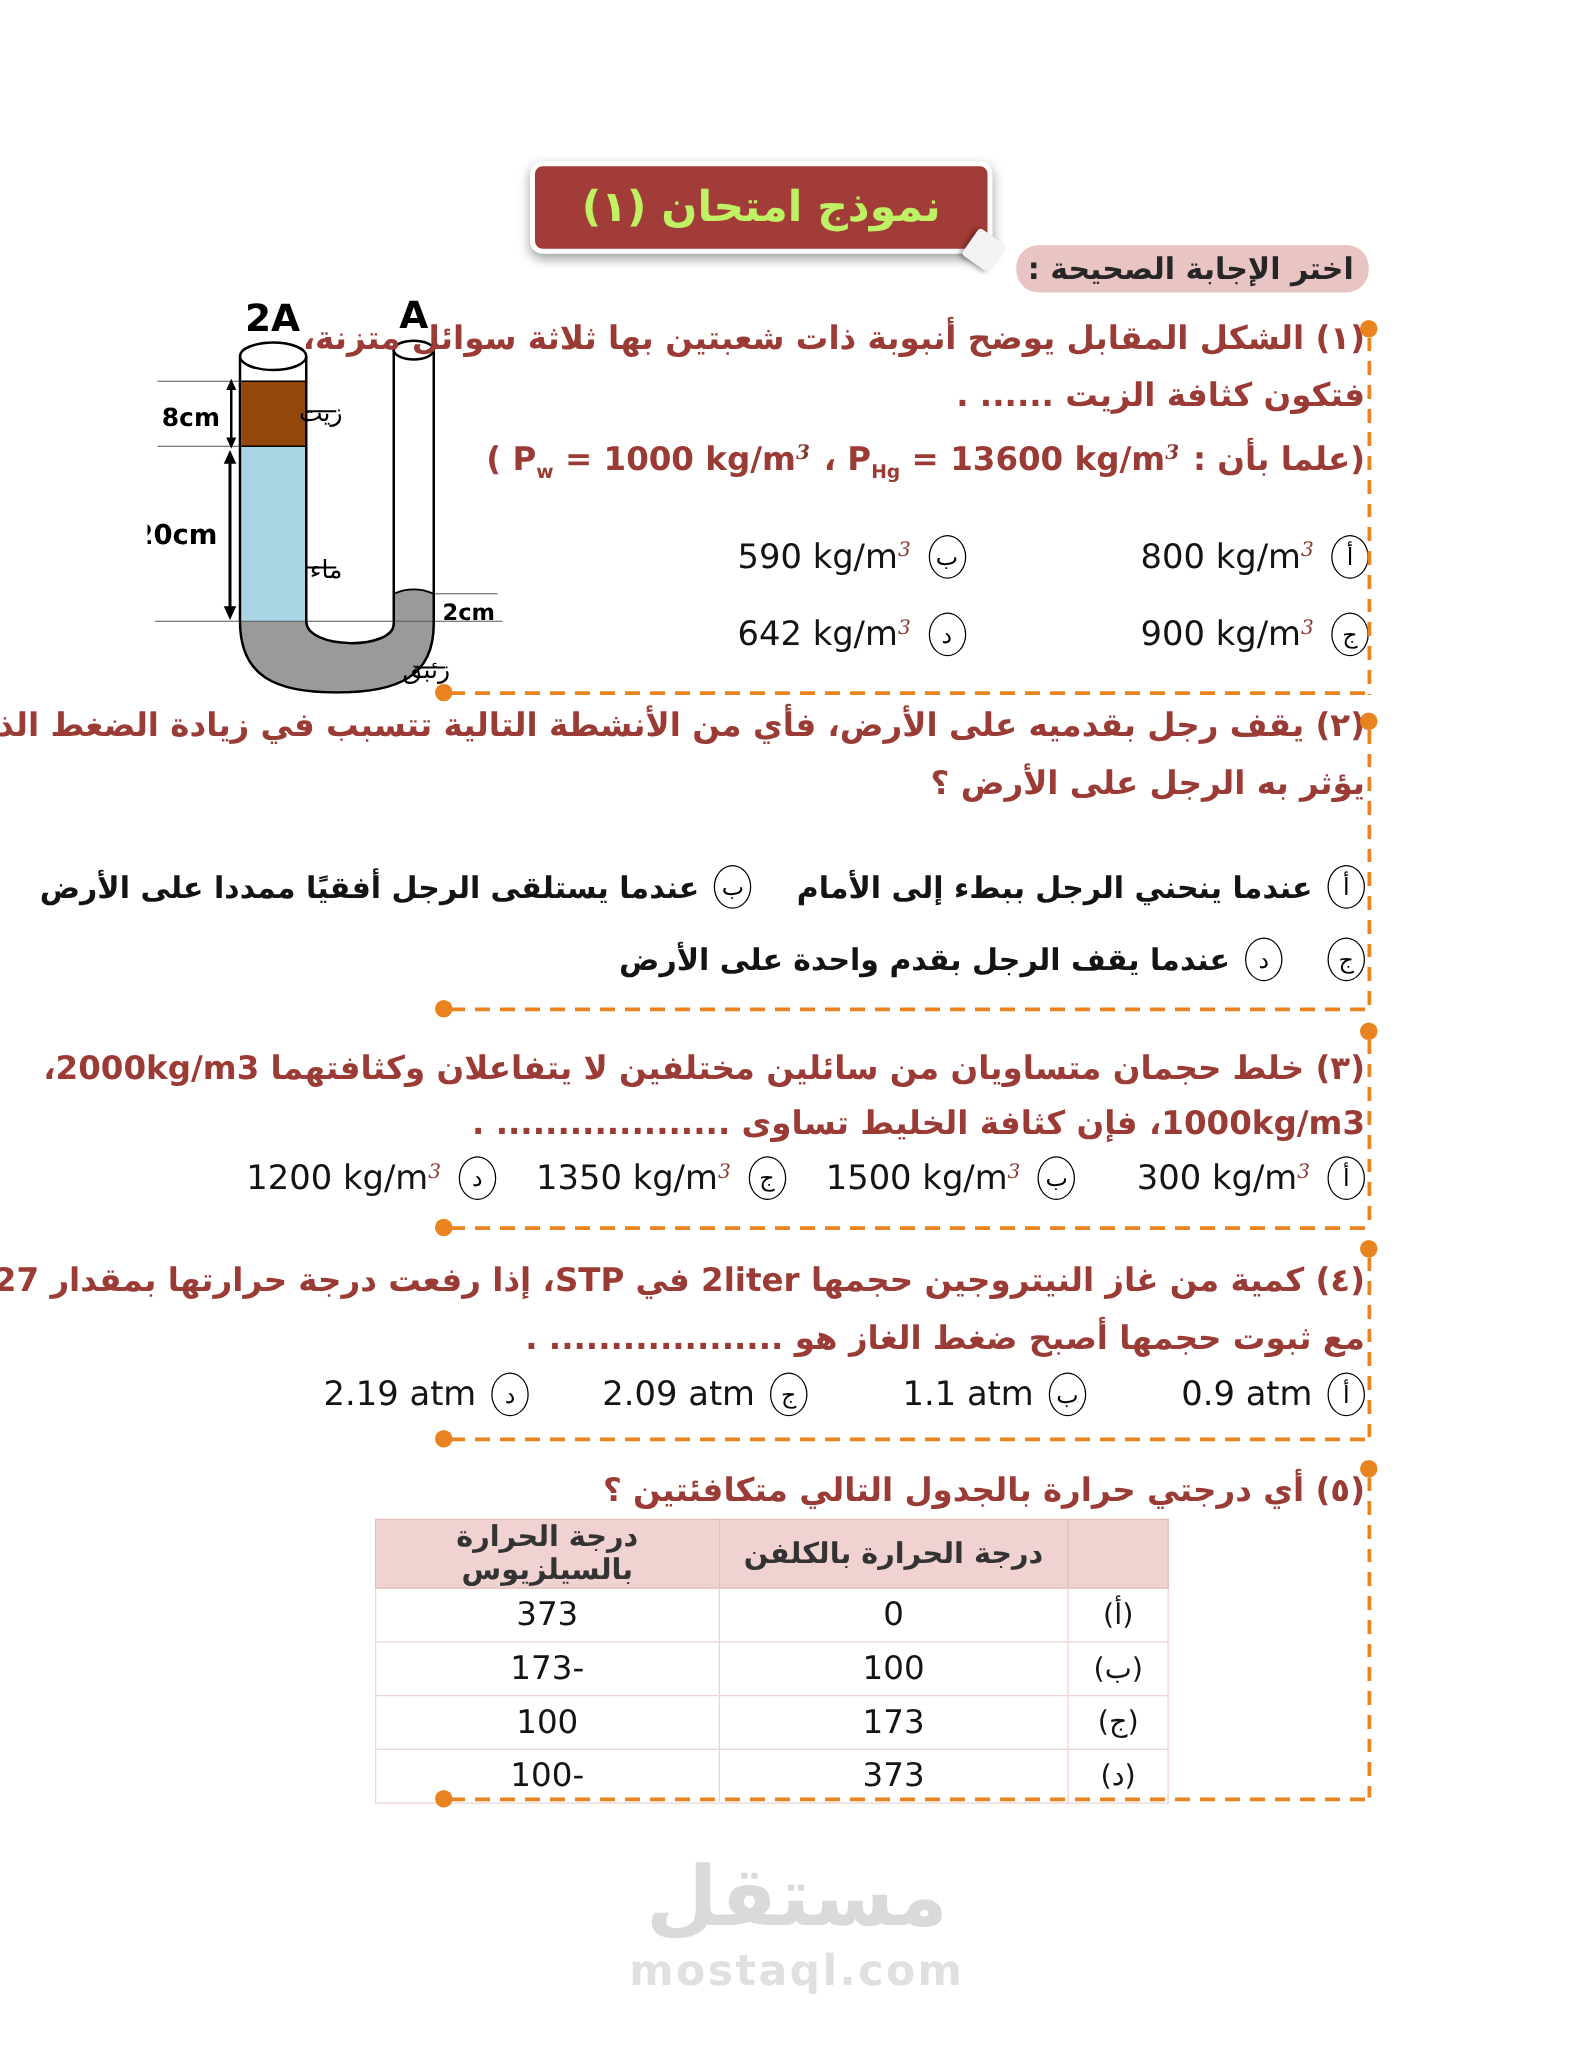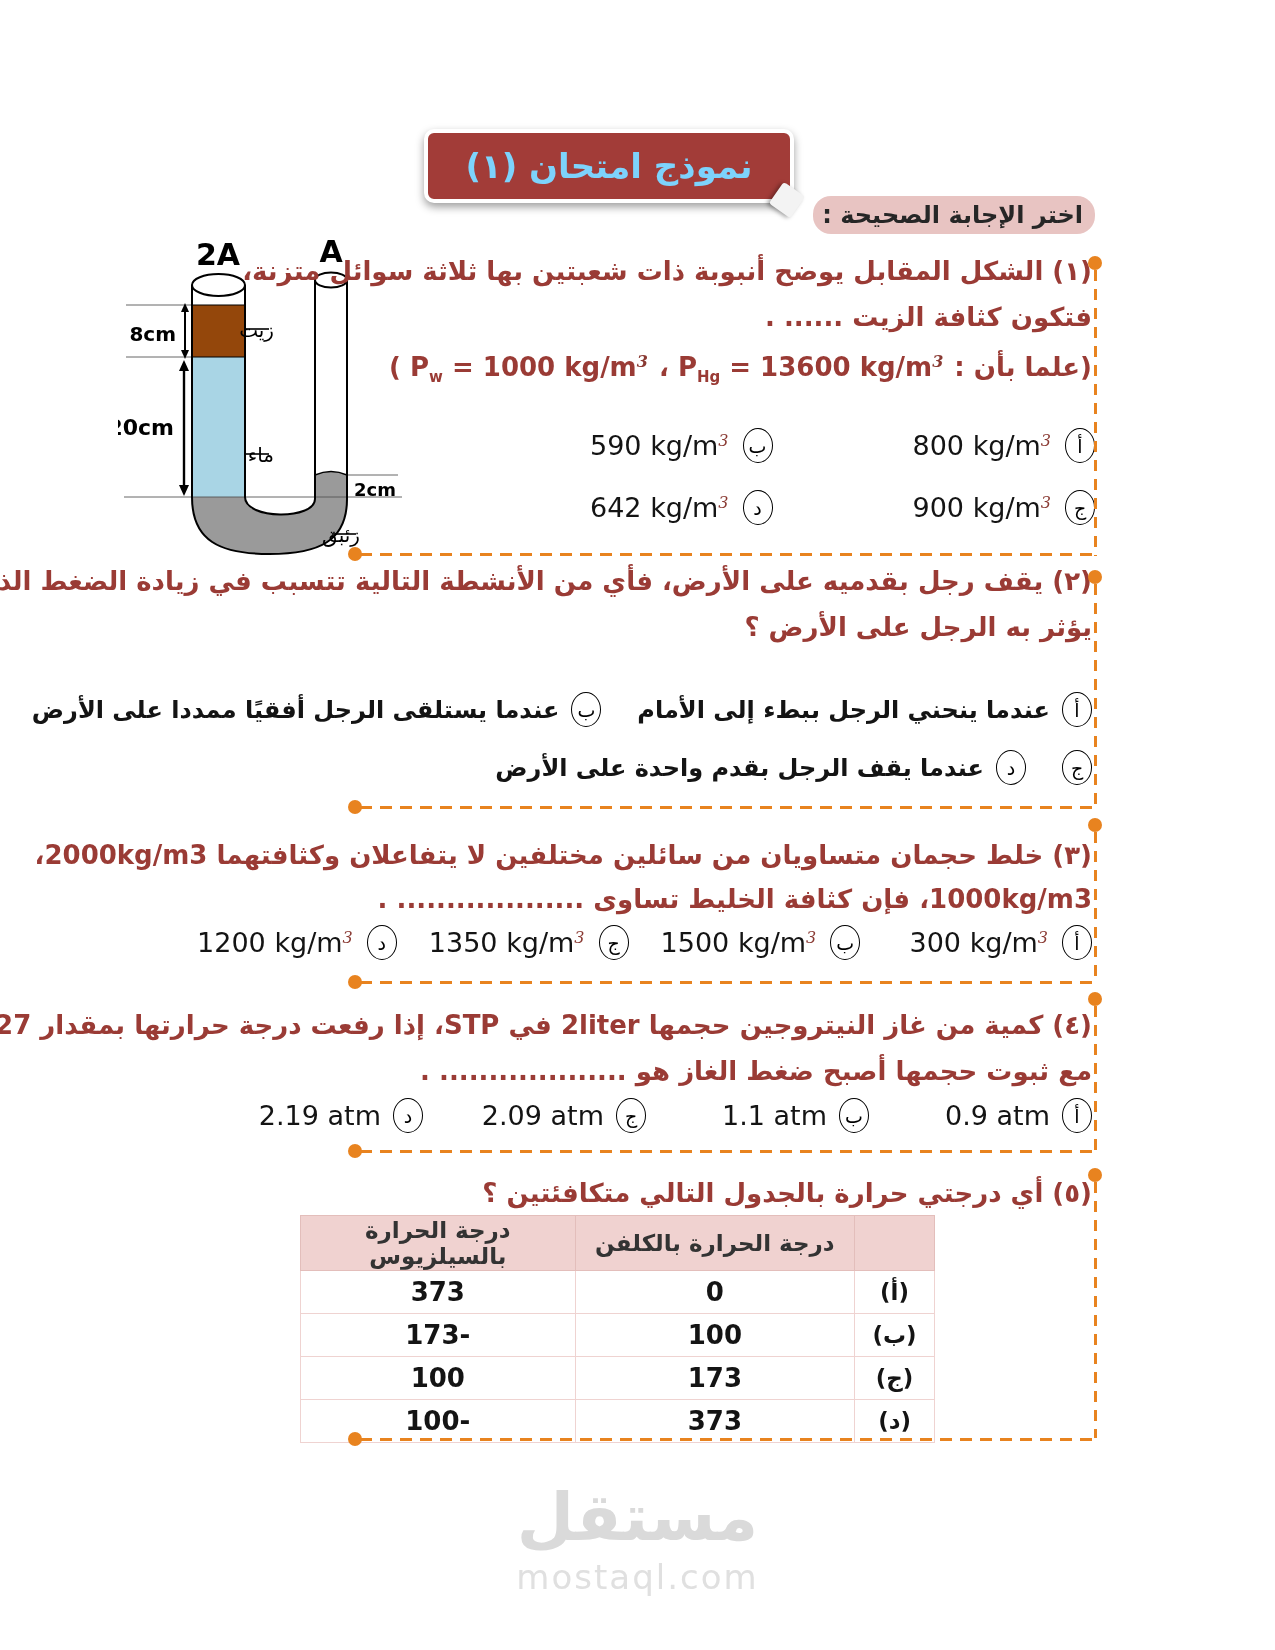--- a/index.html
+++ b/index.html
@@ -2,21 +2,21 @@
 <html lang="ar"><head>
 <meta charset="utf-8">
 <style>
   html,body{margin:0;padding:0;background:#ffffff;}
   .page{position:relative;width:1275px;height:1650px;background:#fff;overflow:hidden;
         font-family:"DejaVu Sans","Liberation Sans",sans-serif;}
   
   .banner{position:absolute;left:424px;top:129px;width:362px;height:66px;
           background:#a23c38;border:4px solid #ffffff;border-radius:10px;
           box-shadow:0 4px 9px rgba(0,0,0,.38);display:flex;align-items:center;justify-content:center;z-index:3;}
-  .banner .title{color:#7dd3fc;font-size:34px;font-weight:700;letter-spacing:.5px;direction:rtl;}
+  .banner .title{color:#bef264;font-size:34px;font-weight:700;letter-spacing:.5px;direction:rtl;}
   .curl{position:absolute;right:-10px;bottom:-14px;width:26px;height:26px;background:#f3f3f3;
         transform:rotate(35deg);box-shadow:-2px 2px 4px rgba(0,0,0,.35);z-index:2;border-radius:3px;}
   
   .instruction{position:absolute;left:813px;top:196px;width:282px;height:38px;background:#e8c4c2;
                color:#262626;font-size:24px;font-weight:700;direction:rtl;text-align:right;
                line-height:38px;padding-right:12px;box-sizing:border-box;border-radius:18px;}
   
   .qline{position:absolute;direction:rtl;text-align:right;color:#9a3b35;font-weight:700;font-size:26px;white-space:nowrap;}
   .known{position:absolute;direction:rtl;text-align:right;color:#9a3b35;font-weight:700;font-size:26px;white-space:nowrap;}
   .known bdi{font-weight:700;}
@@ -34,27 +34,27 @@
   .grid4{position:absolute;display:grid;grid-template-columns:1fr 1fr 1fr 1fr;direction:rtl;}
   .grid4 .choice{justify-self:start;}
   .rowflex{position:absolute;display:flex;direction:rtl;gap:36px;align-items:center;}
   
   .vdash{position:absolute;width:3px;background:repeating-linear-gradient(to bottom,#e8831f 0 11px,transparent 11px 19px);}
   .hdash{position:absolute;height:3px;background:repeating-linear-gradient(to right,#e8831f 0 12px,transparent 12px 20px);}
   .dot{position:absolute;width:14px;height:14px;border-radius:50%;background:#e8831f;}
   
   .q5table{position:absolute;left:300px;top:1215px;width:635px;border-collapse:collapse;direction:rtl;}
   .q5table th{background:#f0d2d0;color:#333;font-size:23px;font-weight:700;height:43px;border:1px solid #e3bebb;}
-  .q5table td{background:#ffffff;color:#141414;font-size:26px;text-align:center;height:40px;border:1px solid #efd3d1;font-weight:bold;}
+  .q5table td{background:#ffffff;color:#141414;font-size:26px;text-align:center;height:40px;border:1px solid #efd3d1;}
   .q5table td.lab{font-size:23px;}
   col.c-label{width:80px;}col.c-kelvin{width:280px;}col.c-celsius{width:275px;}
   
   .watermark{position:absolute;left:0;right:0;top:1482px;text-align:center;z-index:0;}
   .wm-ar{font-size:66px;font-weight:700;color:#dadada;direction:rtl;line-height:1.1;}
-  .wm-en{font-size:34px;color:#e0e0e0;letter-spacing:2px;margin-top:2px;font-weight:400;}
+  .wm-en{font-size:34px;color:#e0e0e0;letter-spacing:2px;margin-top:2px;font-weight:700;}
   svg text{font-family:"DejaVu Sans","Liberation Sans",sans-serif;}
 </style>
 </head>
 <body>
 
 <div class="page">
 
   <div class="watermark">
     <div class="wm-ar">مستقل</div>
     <div class="wm-en">mostaql.com</div>

